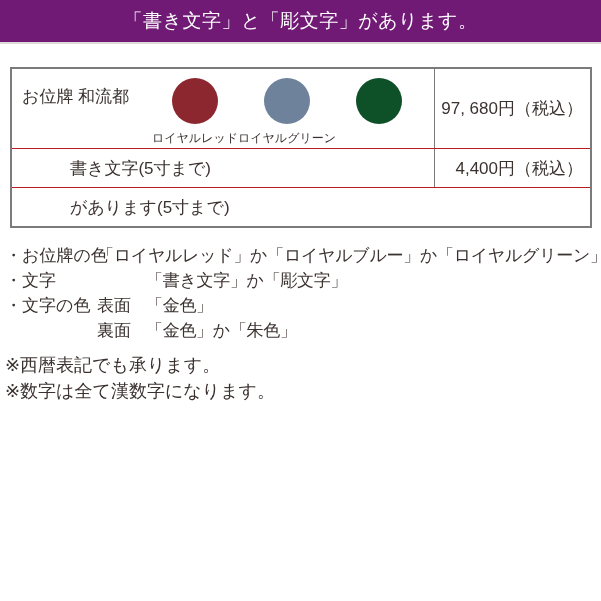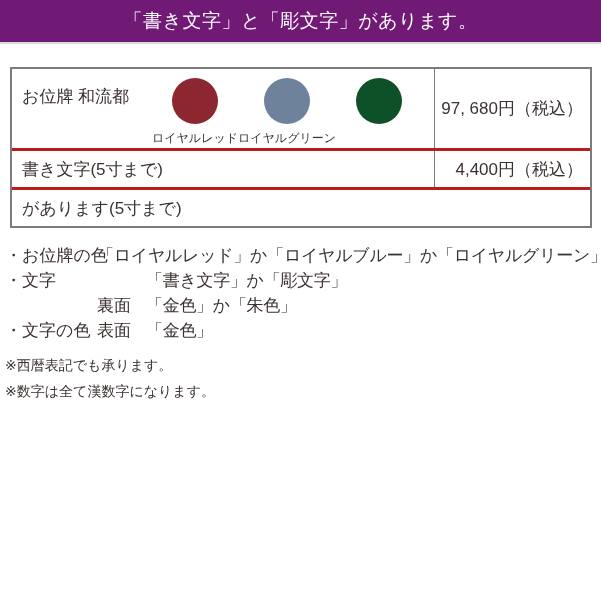--- a/index.html
+++ b/index.html
@@ -19,21 +19,21 @@
   }
   .header-divider { height: 2px; background: #dcdada; }
 
   
   .price-table {
     margin: 23px 9px 0 10px;
     width: 582px;
     border: 2px solid #7b7b7b;
   }
   .t-row { display: flex; }
-  .t-row + .t-row { border-top: 3px solid #b91c1c; }
+  .t-row + .t-row { border-top: 1px solid #b91c1c; padding-left: 48px; }
   .row-product { height: 79px; }
   .row-small { height: 39px; }
   .cell-left {
     flex: 1;
     display: flex;
     padding-left: 10px;
     overflow: hidden;
   }
   .row-small .cell-left { align-items: center; font-size: 17px; }
   .cell-price {
@@ -73,21 +73,21 @@
     font-size: 17px;
     line-height: 25px;
   }
   .opt-label { width: 92px; white-space: nowrap; }
   .opt-sub { width: 49px; white-space: nowrap; }
   .opt-value { flex: 1; white-space: nowrap; letter-spacing: -0.3px; }
 
   
   .notes { margin: 9px 0 0 5px; }
   .note-line {
-    font-size: 14px;
+    font-size: 18px;
     line-height: 26px;
     white-space: nowrap;
   }
 </style>
 </head>
 <body>
 
 <div class="header" style="background-color: #701a75;">
   <span>「書き文字」と「彫文字」があります。</span>
 </div>
@@ -133,27 +133,27 @@
     <span class="opt-label">・お位牌の色</span>
     <span class="opt-sub"></span>
     <span class="opt-value">「ロイヤルレッド」か「ロイヤルブルー」か「ロイヤルグリーン」</span>
   </div>
   <div class="option-row">
     <span class="opt-label">・文字</span>
     <span class="opt-sub"></span>
     <span class="opt-value">「書き文字」か「彫文字」</span>
   </div>
   <div class="option-row">
+    <span class="opt-label">・文字の色</span>
+    <span class="opt-sub">表面</span>
+    <span class="opt-value">「金色」</span>
+  </div>
+  <div class="option-row">
     <span class="opt-label"></span>
     <span class="opt-sub">裏面</span>
     <span class="opt-value">「金色」か「朱色」</span>
-  </div>
-  <div class="option-row">
-    <span class="opt-label">・文字の色</span>
-    <span class="opt-sub">表面</span>
-    <span class="opt-value">「金色」</span>
   </div>
 </div>
 
 <div class="notes">
   <div class="note-line">※西暦表記でも承ります。</div>
   <div class="note-line">※数字は全て漢数字になります。</div>
 </div>
 
 </body></html>

